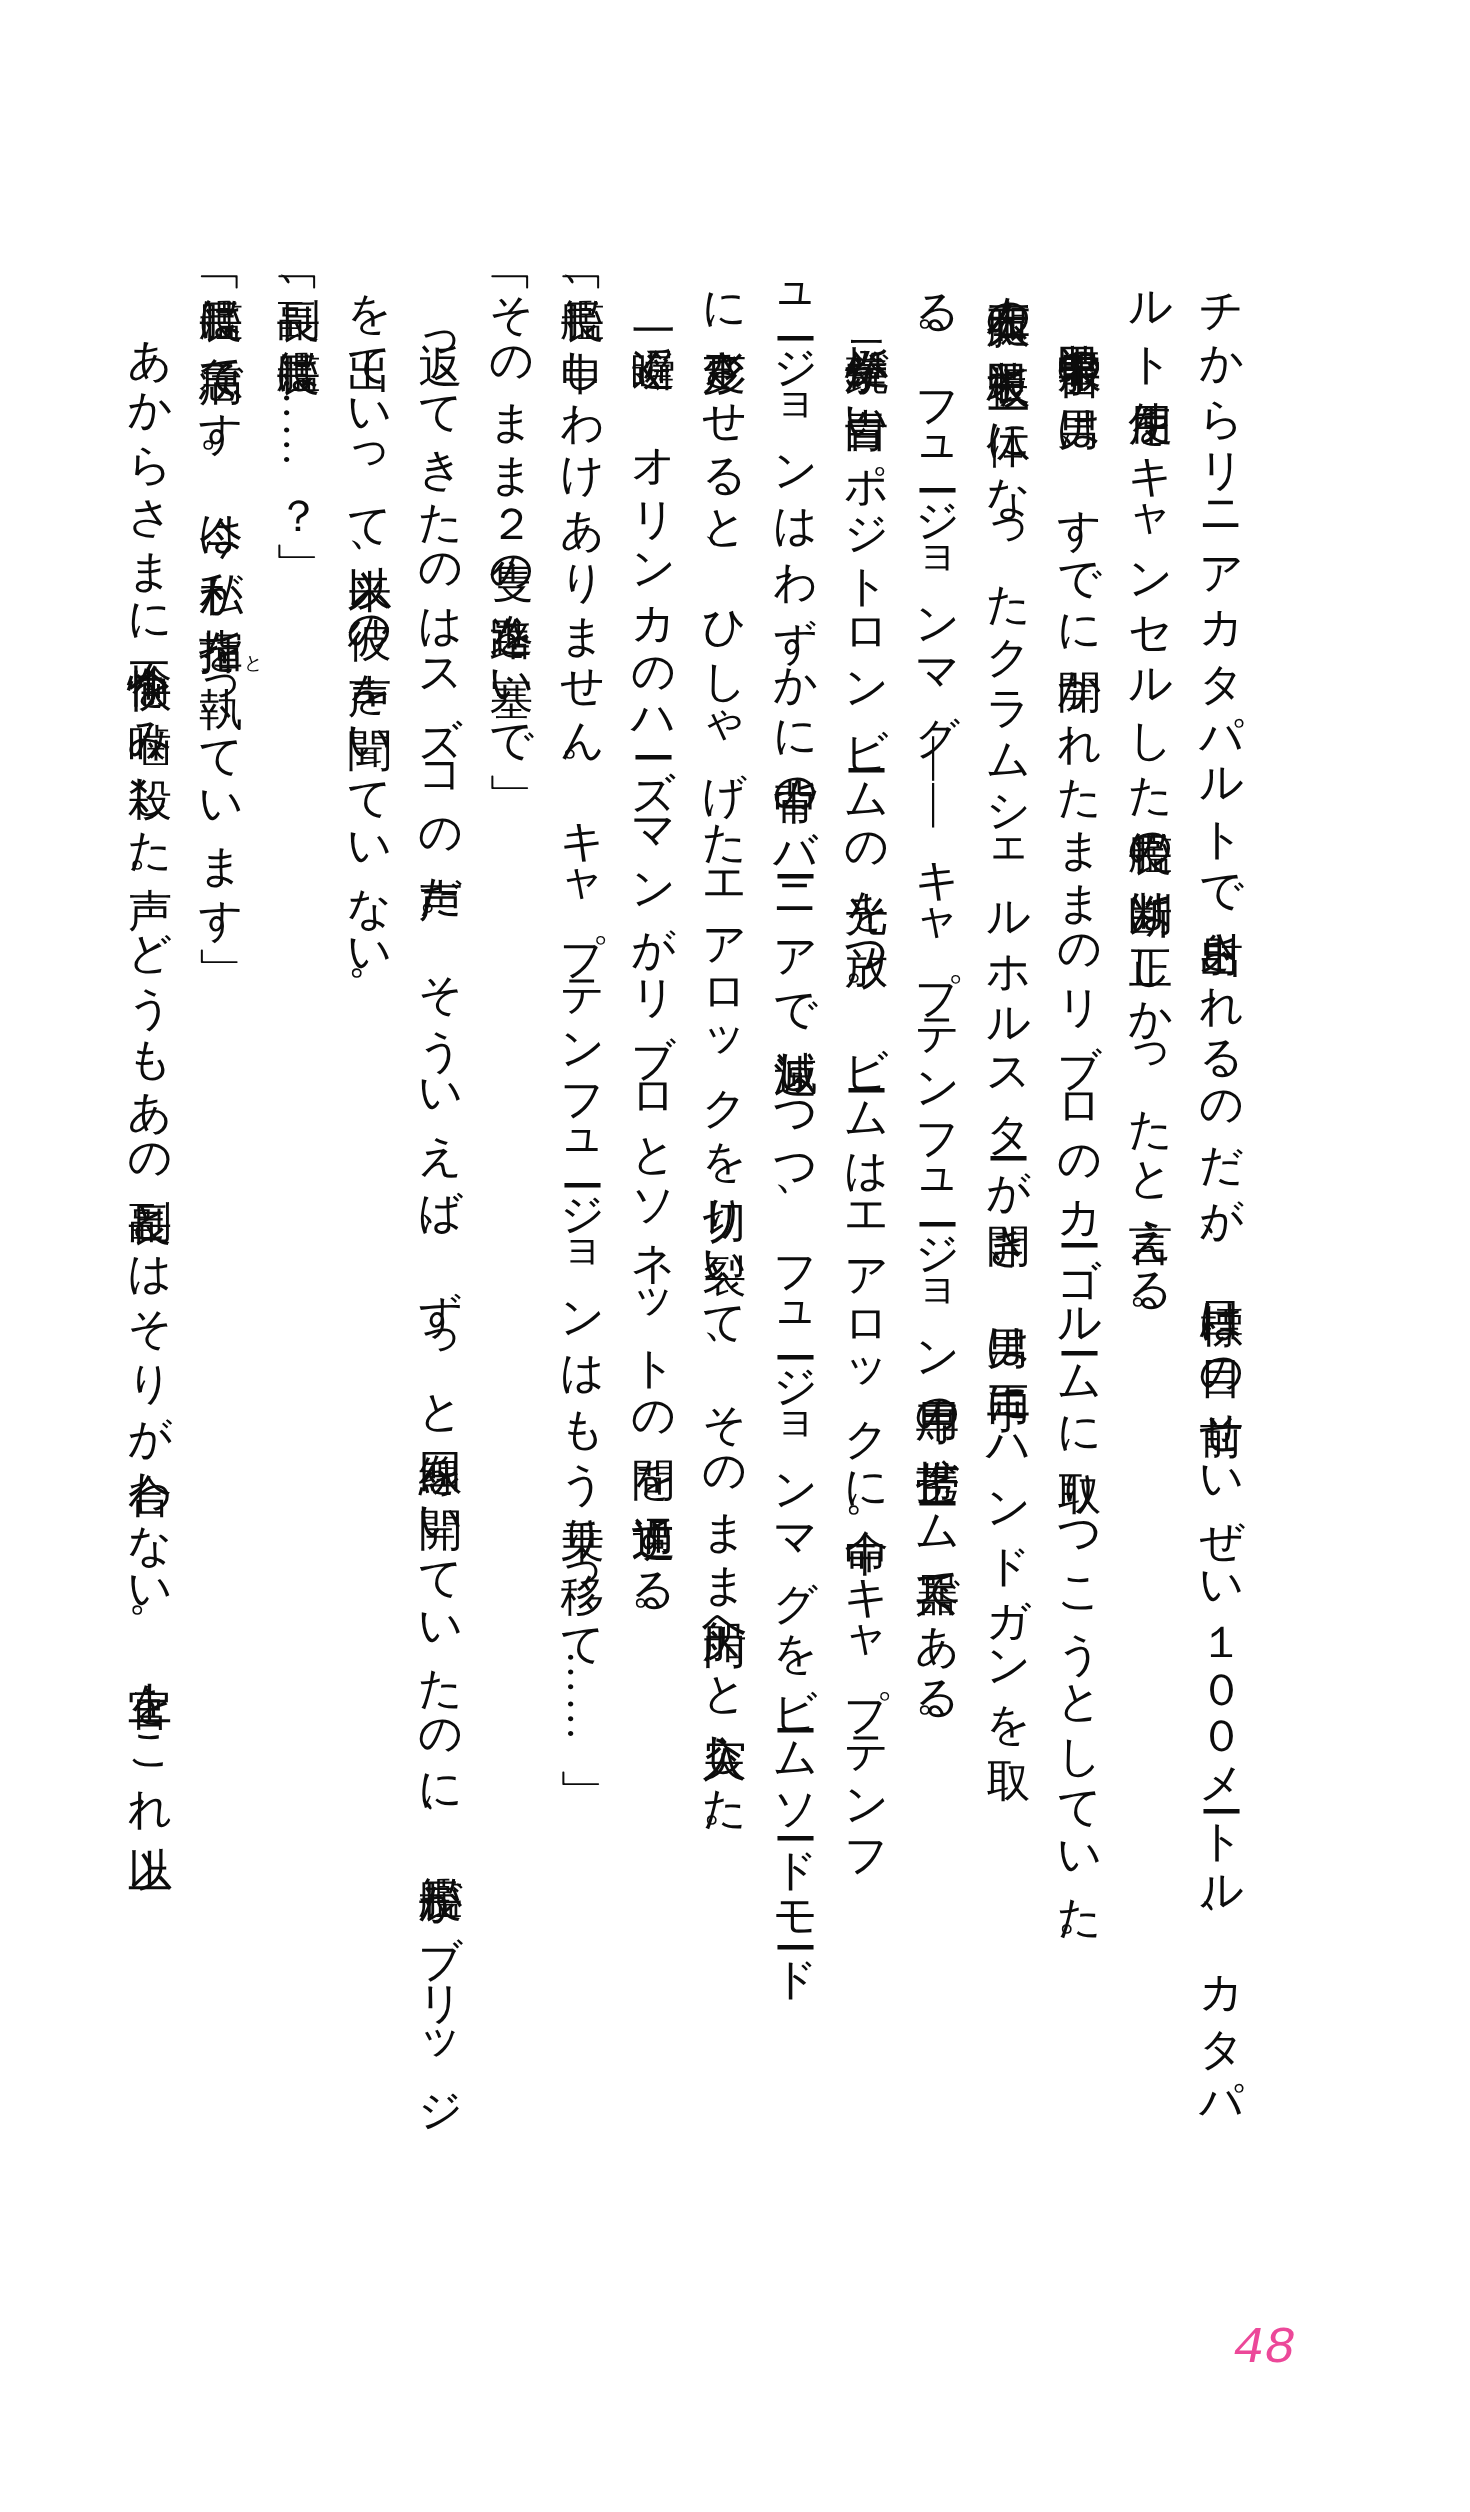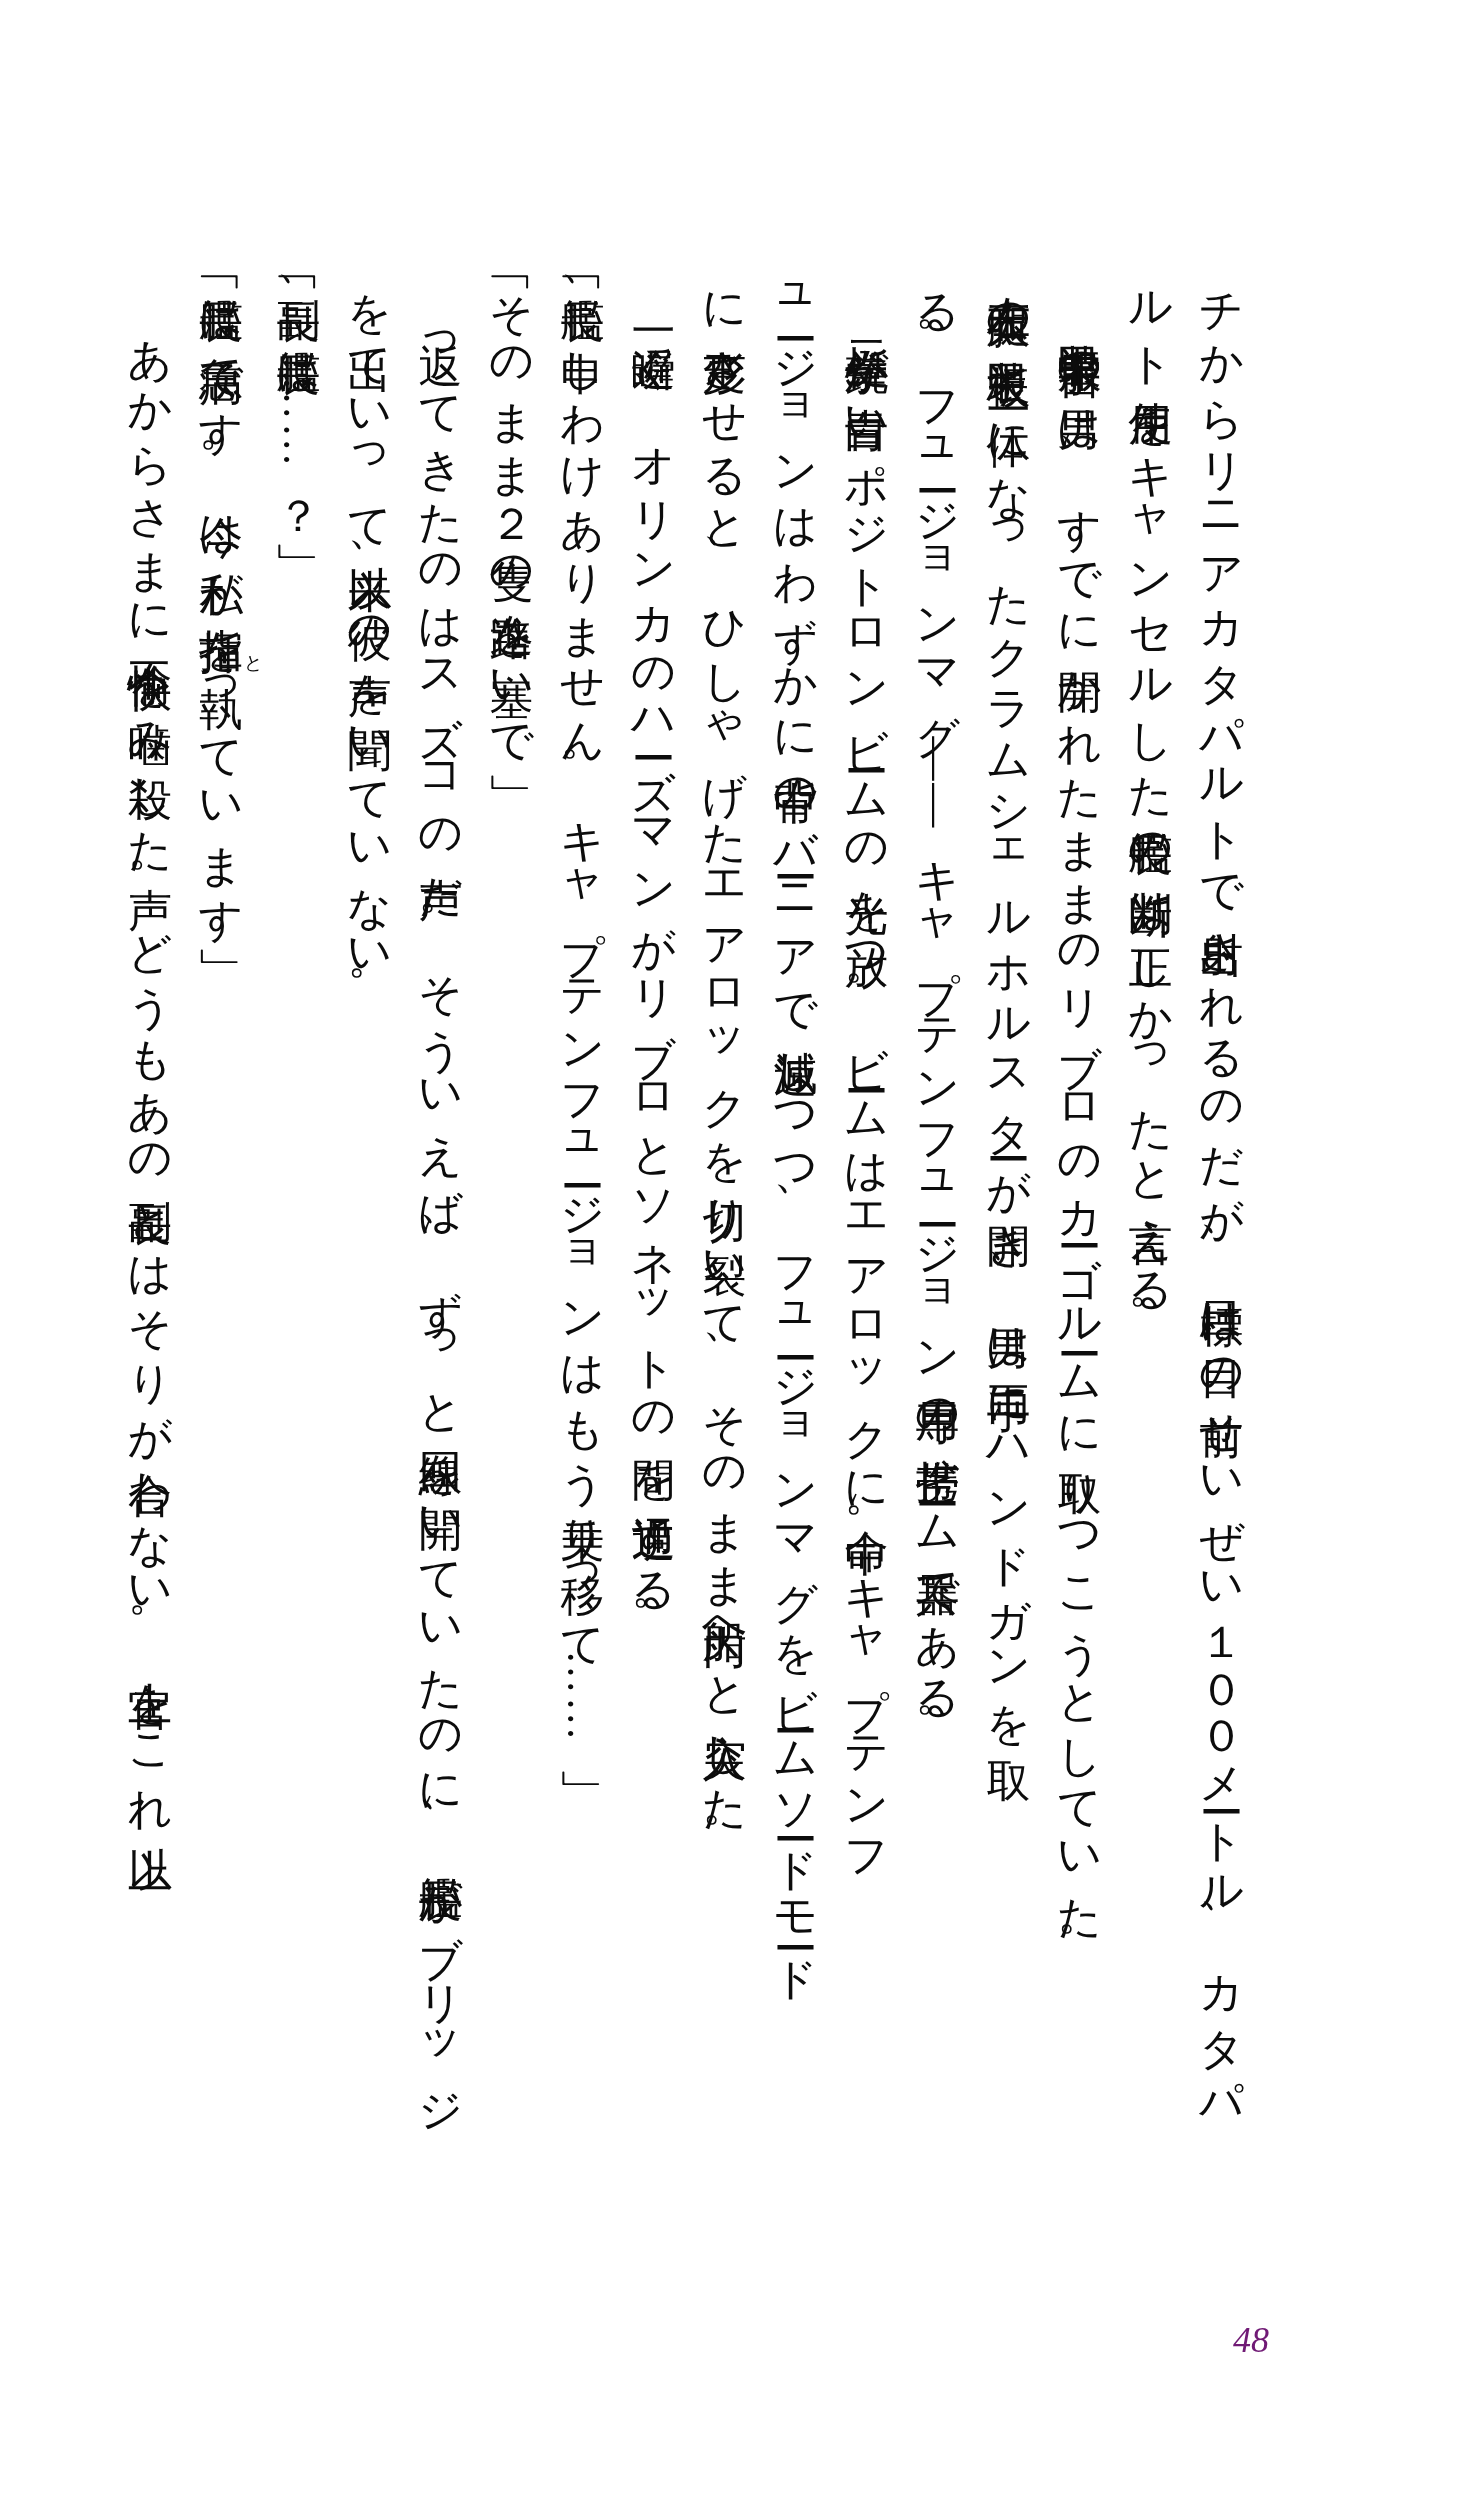--- a/index.html
+++ b/index.html
@@ -36,24 +36,24 @@
   }
   rt {
     font-size: 18.5px;
     letter-spacing: 0;
     font-family: "Liberation Serif", "DejaVu Serif", serif;
   }
   .pagenum {
     position: absolute;
     left: 1233px;
     top: 2319px;
-    font-family: Liberation Serif, serif;
+    font-family: Liberation Mono, monospace;
     font-style: italic;
-    font-size: 36px;
-    color: #701a75;
+    font-size: 52px;
+    color: #ec4899;
   }
 </style>
 </head>
 <body>
 
 <div class="page">
   <div class="textblock">
     <div class="line">チからリニアカタパルトで射出されるのだが、目標は目の前せいぜい１００メートル、カタパ</div>
     <div class="line">ルト使用をキャンセルした艦長の判断は正しかったと言える。</div>
     <div class="line">　装甲宇宙服の男は、すでに開かれたままのリブロのカーゴルームに取りつこうとしていた。</div>

